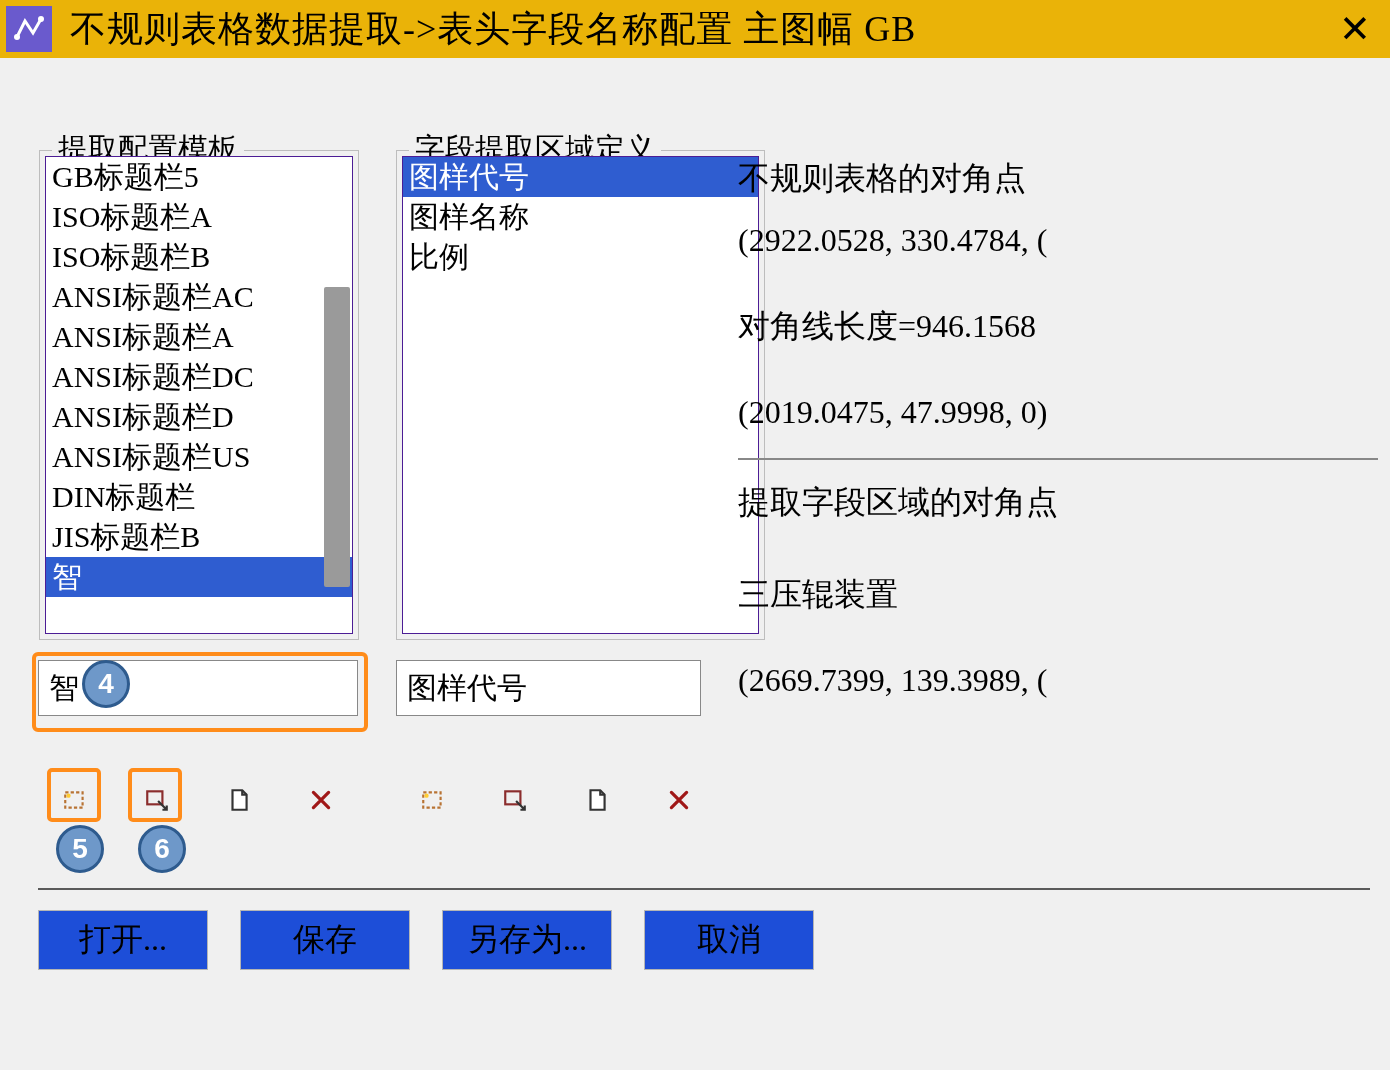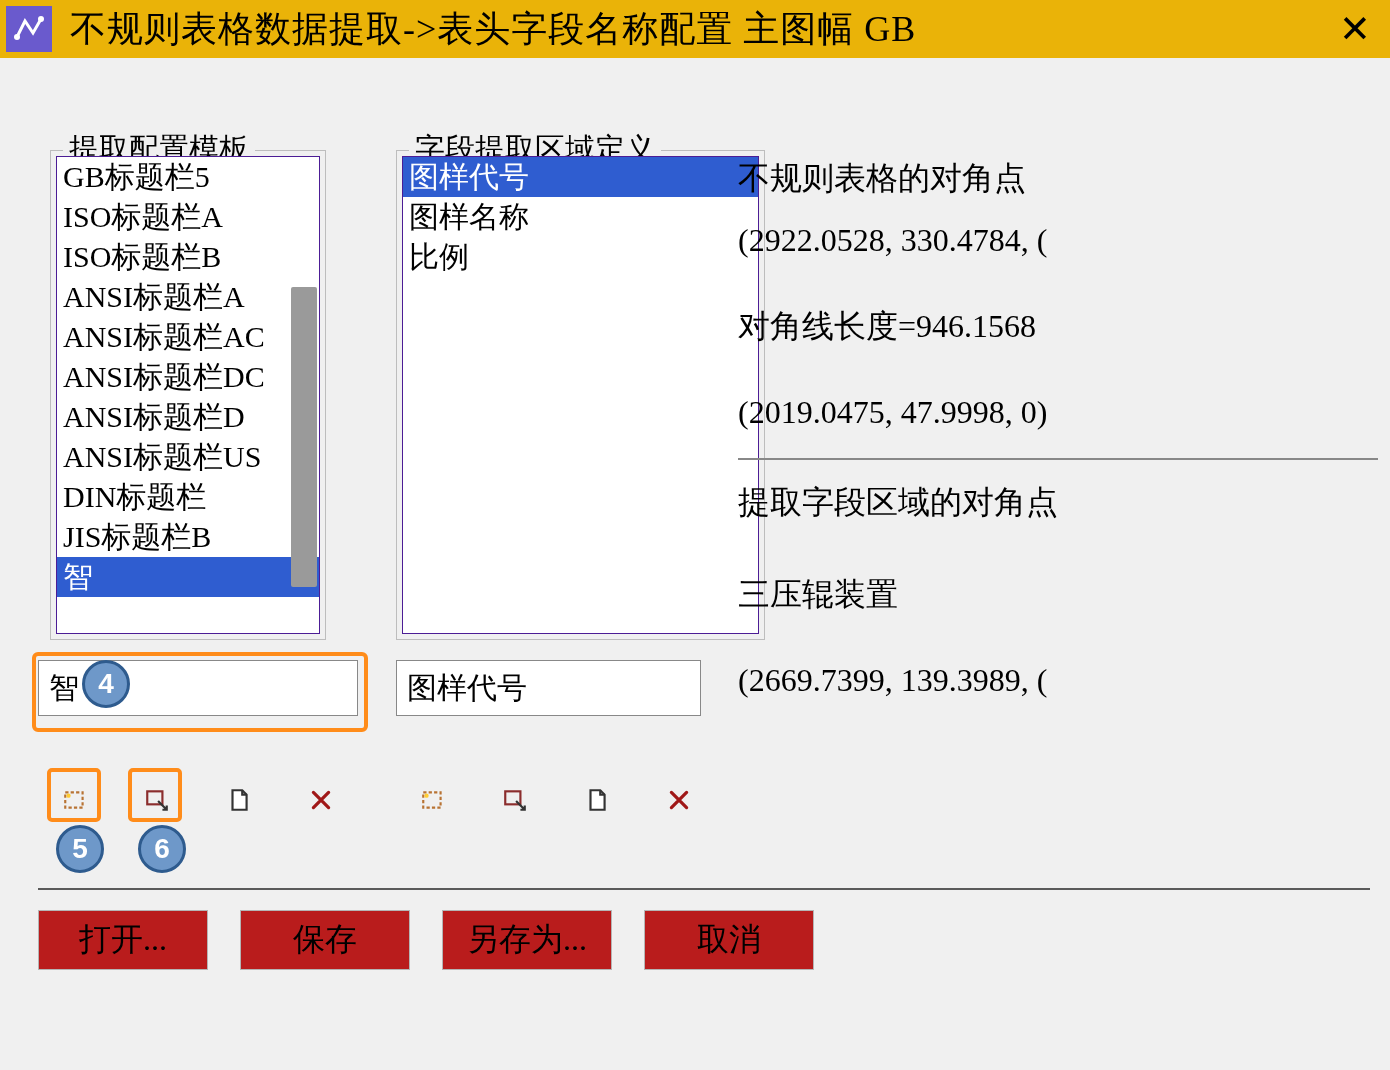--- a/index.html
+++ b/index.html
@@ -66,21 +66,21 @@
   }
   .grp-label {
     position: absolute;
     top: -22px;
     left: 12px;
     background: #f0f0f0;
     padding: 0 6px;
     font-size: 30px;
   }
 
-  .grp-templates { left: 12px; top: 50px; width: 276px; height: 490px; }
+  .grp-templates { left: 1px; top: 50px; width: 320px; height: 490px; }
   .grp-fields    { left: 358px; top: 50px; width: 369px; height: 490px; }
 
   
   .listbox {
     position: absolute;
     top: 5px; left: 5px; right: 5px; bottom: 5px;
     background: #fff;
     border: 1px solid #4c1d95;
     overflow: hidden;
     font-size: 30px;
@@ -201,21 +201,21 @@
   }
   .btnbar {
     position: absolute;
     left: 0; top: 810px;
     display: flex;
     gap: 32px;
   }
   .btn {
     min-width: 170px;
     height: 60px;
-    background: #b91c1c;
+    background: #1d4ed8;
     border: 1px solid #b5b5b5;
     font-size: 32px;
     font-family: "SimSun", serif;
     display: flex; align-items: center; justify-content: center;
     padding: 0 22px;
     cursor: pointer;
   }
   .btn.default {
     box-shadow: 0 0 0 2px #2f5dd0 inset;
   }
@@ -237,22 +237,22 @@
 
 <div class="content">
 
   <div class="grp grp-templates">
     <div class="grp-label">提取配置模板</div>
     <div class="listbox" id="lst-templates">
       <div class="scroll-thumb"></div>
     <div class="li">GB标题栏5</div>
         <div class="li">ISO标题栏A</div>
         <div class="li">ISO标题栏B</div>
+        <div class="li">ANSI标题栏AC</div>
         <div class="li">ANSI标题栏A</div>
-        <div class="li">ANSI标题栏AC</div>
         <div class="li">ANSI标题栏DC</div>
         <div class="li">ANSI标题栏D</div>
         <div class="li">ANSI标题栏US</div>
         <div class="li">DIN标题栏</div>
         <div class="li">JIS标题栏B</div>
         <div class="li selected">智</div>
       </div>
   </div>
 
   <div class="grp grp-fields">

